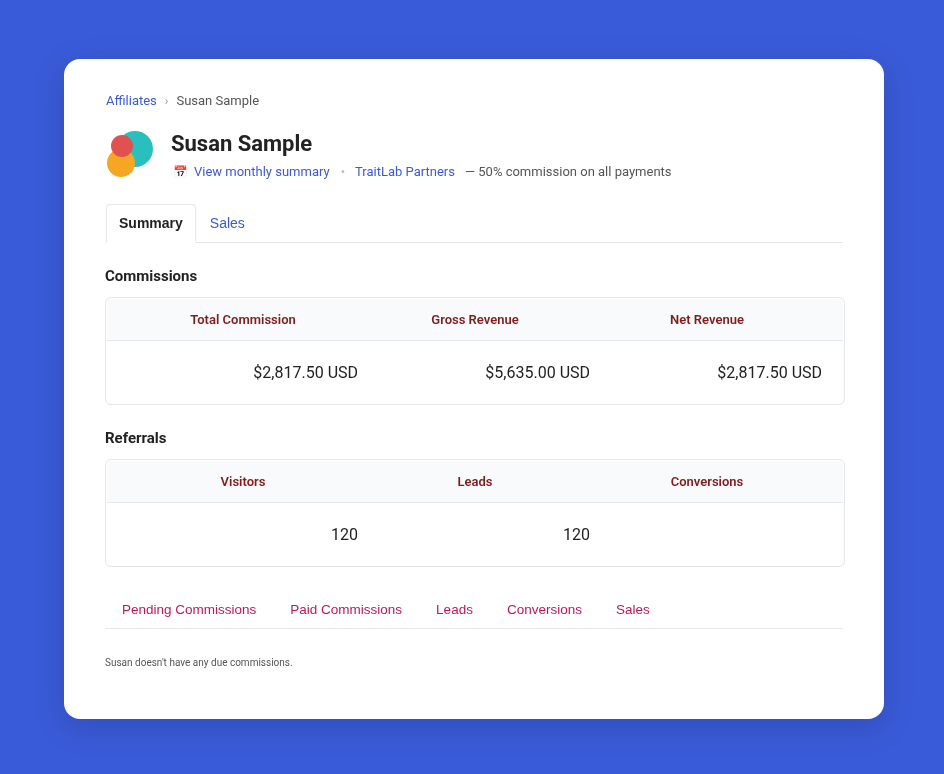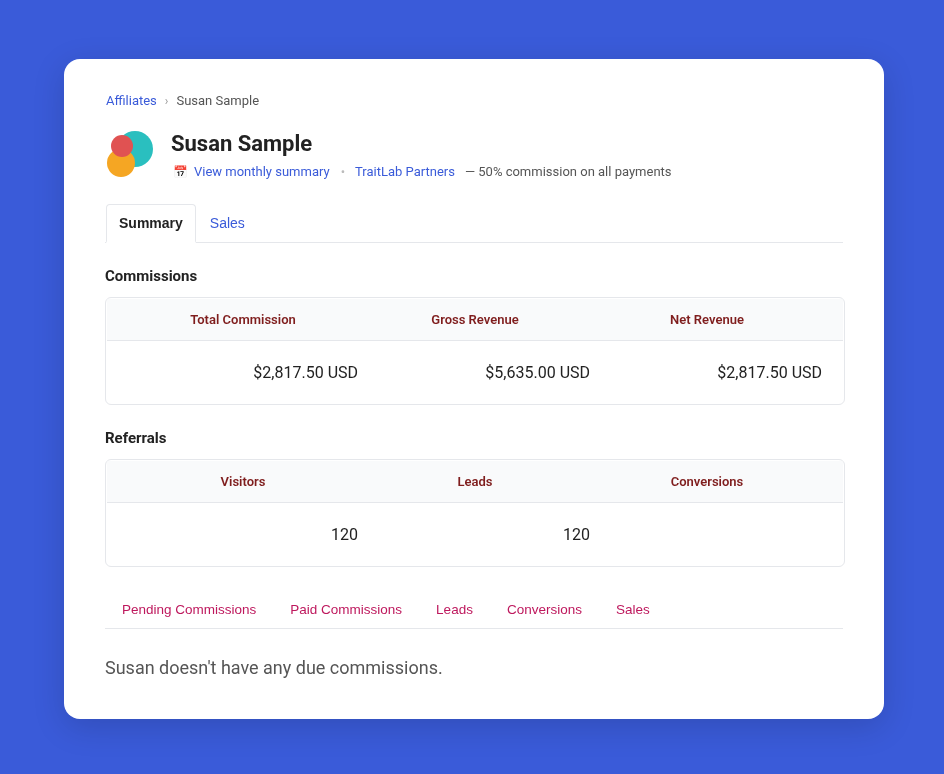--- a/index.html
+++ b/index.html
@@ -201,21 +201,21 @@
     }
     .bottom-tab.active {
       color: #222;
       border: 1px solid #e5e7eb;
       border-bottom: 2px solid #ffffff;
       border-radius: 4px 4px 0 0;
       background: #fff;
       font-weight: 600;
     }
     .empty-message {
-      font-size: 18px;
+      font-size: 10px;
       color: #555;
       padding: 8px 0;
     }
   </style>
 </head>
 <body>
 
 <div class="card">
 
   <div class="breadcrumb">

